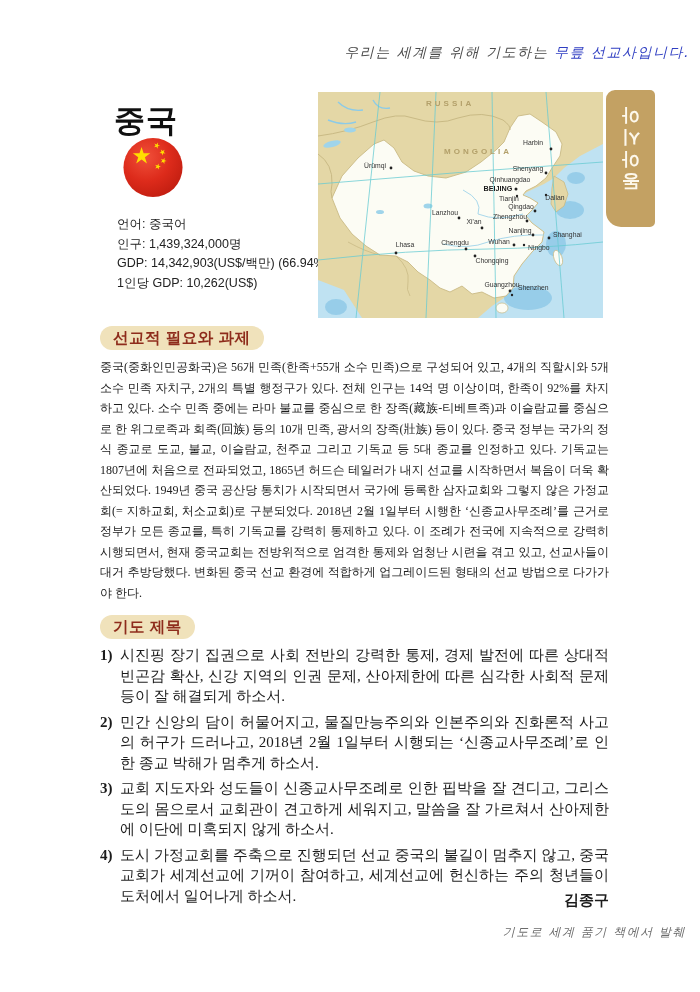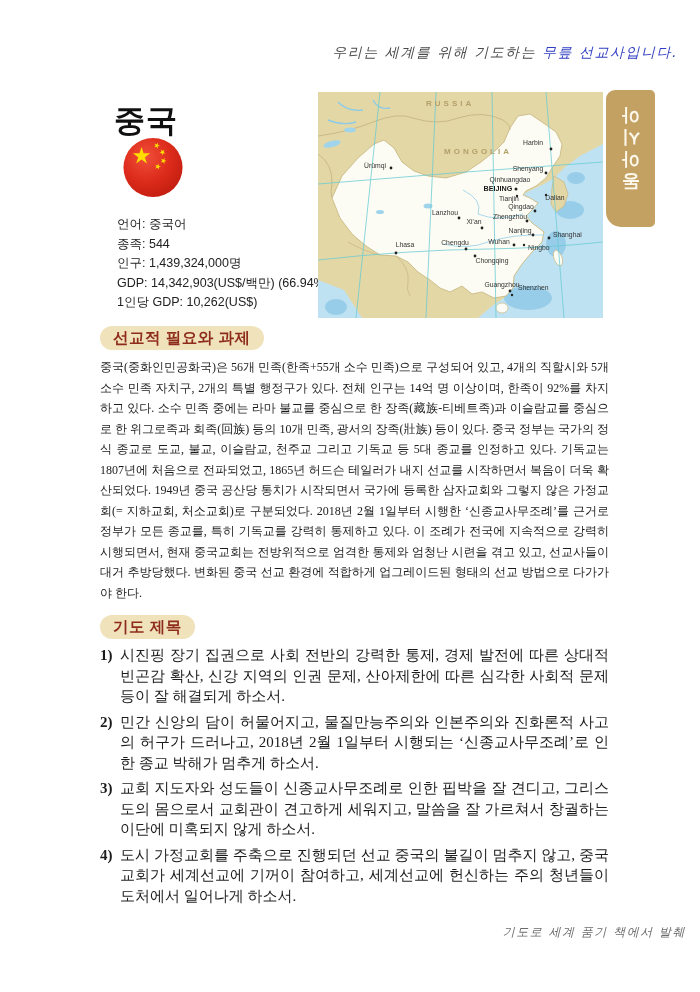--- a/index.html
+++ b/index.html
@@ -2,21 +2,21 @@
 <html><head>
 <meta charset="utf-8">
 <style>
   html,body{margin:0;padding:0;}
   body{
     width:700px;height:992px;position:relative;background:#ffffff;
     font-family:"Liberation Sans","DejaVu Sans",sans-serif;color:#1c1c1c;overflow:hidden;
   }
   
   .handwrite{font-style:italic;letter-spacing:1.5px;font-family:"DejaVu Sans",sans-serif;}
-  .top-note{position:absolute;top:44px;right:22px;font-size:14px;color:#4a4a4a;white-space:nowrap;}
+  .top-note{position:absolute;top:44px;right:10px;font-size:14px;color:#4a4a4a;white-space:nowrap;}
   .top-note .hl{color:#2f3ec2;}
   .bottom-note{position:absolute;top:924px;right:14px;font-size:12px;color:#6b6b6b;white-space:nowrap;}
 
   
   .country-title{position:absolute;left:114px;top:100px;font-size:31px;font-weight:bold;color:#101010;letter-spacing:1px;}
   .flag{position:absolute;left:122px;top:137px;width:62px;height:61px;}
   .facts{position:absolute;left:117px;top:215px;font-size:12.5px;line-height:19.5px;color:#222;}
 
   
   .map{position:absolute;left:318px;top:92px;width:344px;height:226px;}
@@ -83,21 +83,20 @@
     <use href="#star" fill="#ffde00" transform="translate(20,20) scale(1.2)"></use>
     <use href="#star" fill="#ffde00" transform="translate(36,9) scale(0.42) rotate(22)"></use>
     <use href="#star" fill="#ffde00" transform="translate(42,16) scale(0.42) rotate(40)"></use>
     <use href="#star" fill="#ffde00" transform="translate(43,25) scale(0.42) rotate(20)"></use>
     <use href="#star" fill="#ffde00" transform="translate(37,31) scale(0.42) rotate(15)"></use>
   </svg>
 </div>
 
 <div class="facts">
   <div>언어: 중국어</div>
-  <div>종족: 544</div>
   <div>인구: 1,439,324,000명</div>
   <div>GDP: 14,342,903(US$/백만) (66.94%)</div>
   <div>1인당 GDP: 10,262(US$)</div>
 </div>
 
 <div class="map">
   <svg viewBox="0 0 285 226" width="285" height="226">
 
     <rect x="0" y="0" width="285" height="226" fill="#e4d7a6"></rect>
 
@@ -198,22 +197,23 @@
     <div class="prayer-item">
       <span class="prayer-no">1)</span>
       <span class="prayer-text">시진핑 장기 집권으로 사회 전반의 강력한 통제, 경제 발전에 따른 상대적 빈곤감 확산, 신강 지역의 인권 문제, 산아제한에 따른 심각한 사회적 문제 등이 잘 해결되게 하소서.</span>
     </div>
     <div class="prayer-item">
       <span class="prayer-no">2)</span>
       <span class="prayer-text">민간 신앙의 담이 허물어지고, 물질만능주의와 인본주의와 진화론적 사고의 허구가 드러나고, 2018년 2월 1일부터 시행되는 ‘신종교사무조례’로 인한 종교 박해가 멈추게 하소서.</span>
     </div>
     <div class="prayer-item">
       <span class="prayer-no">3)</span>
-      <span class="prayer-text">교회 지도자와 성도들이 신종교사무조례로 인한 핍박을 잘 견디고, 그리스도의 몸으로서 교회관이 견고하게 세워지고, 말씀을 잘 가르쳐서 창궐하는 이단에 미혹되지 않게 하소서.</span>
+      <span class="prayer-text">교회 지도자와 성도들이 신종교사무조례로 인한 핍박을 잘 견디고, 그리스도의 몸으로서 교회관이 견고하게 세워지고, 말씀을 잘 가르쳐서 산아제한에 이단에 미혹되지 않게 하소서.</span>
     </div>
     <div class="prayer-item">
       <span class="prayer-no">4)</span>
       <span class="prayer-text">도시 가정교회를 주축으로 진행되던 선교 중국의 불길이 멈추지 않고, 중국교회가 세계선교에 기꺼이 참여하고, 세계선교에 헌신하는 주의 청년들이 도처에서 일어나게 하소서.</span>
     </div>
   </div>
+  <div class="author">김종구</div>
 </div>
 
 <div class="bottom-note handwrite">기도로 세계 품기 책에서 발췌</div>
 
 </body></html>

